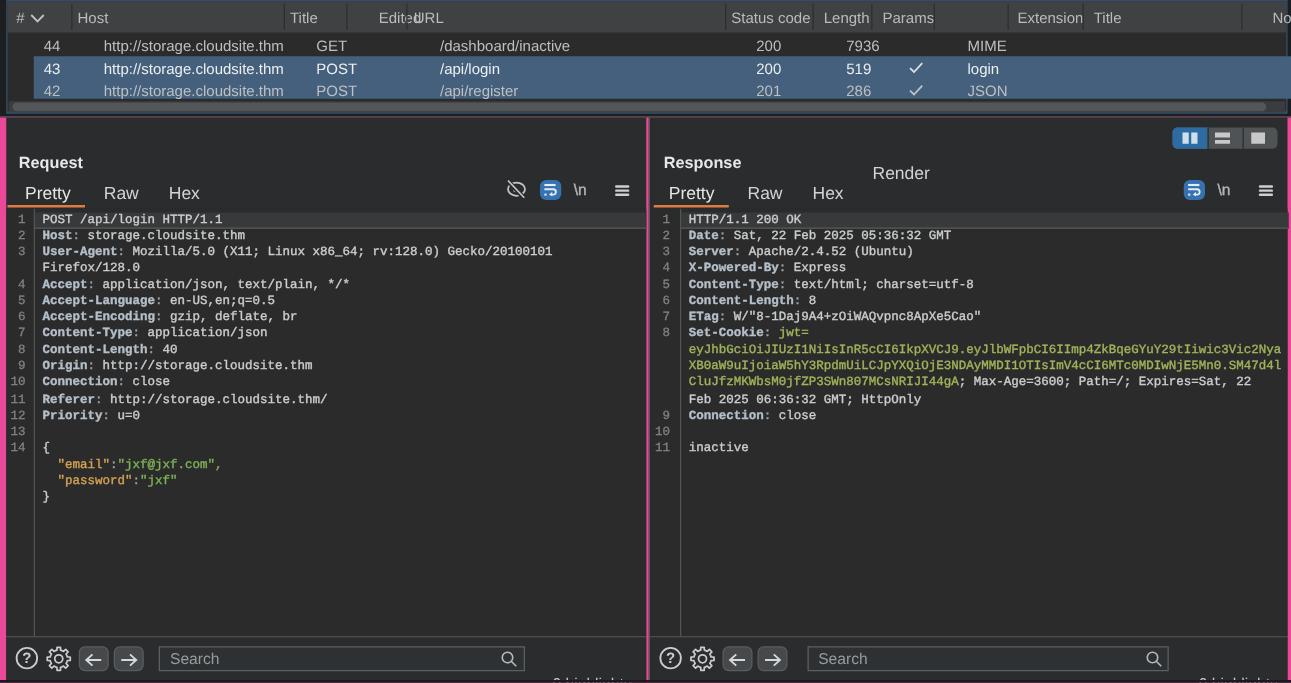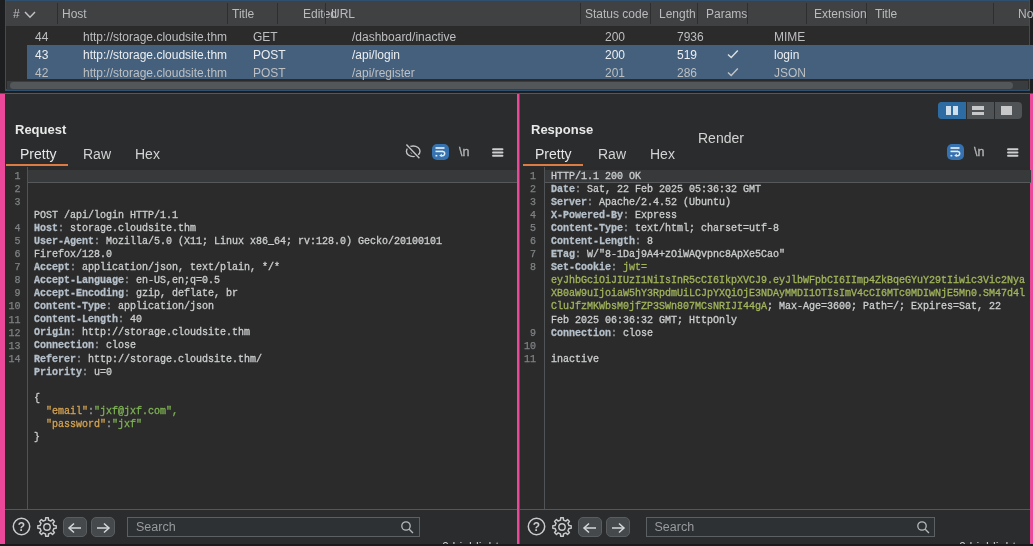--- a/index.html
+++ b/index.html
@@ -154,21 +154,21 @@
 5
 6
 7
 8
 9
 10
 11
 12
 13
 14</pre>
-      <pre class="code" style="left:29px;margin-top:39px;">POST /api/login HTTP/1.1
+      <pre class="code" style="left:29px;">POST /api/login HTTP/1.1
 <span class="hn">Host</span><span class="cl">:</span> storage.cloudsite.thm
 <span class="hn">User-Agent</span><span class="cl">:</span> Mozilla/5.0 (X11; Linux x86_64; rv:128.0) Gecko/20100101
 Firefox/128.0
 <span class="hn">Accept</span><span class="cl">:</span> application/json, text/plain, */*
 <span class="hn">Accept-Language</span><span class="cl">:</span> en-US,en;q=0.5
 <span class="hn">Accept-Encoding</span><span class="cl">:</span> gzip, deflate, br
 <span class="hn">Content-Type</span><span class="cl">:</span> application/json
 <span class="hn">Content-Length</span><span class="cl">:</span> 40
 <span class="hn">Origin</span><span class="cl">:</span> http://storage.cloudsite.thm
 <span class="hn">Connection</span><span class="cl">:</span> close

